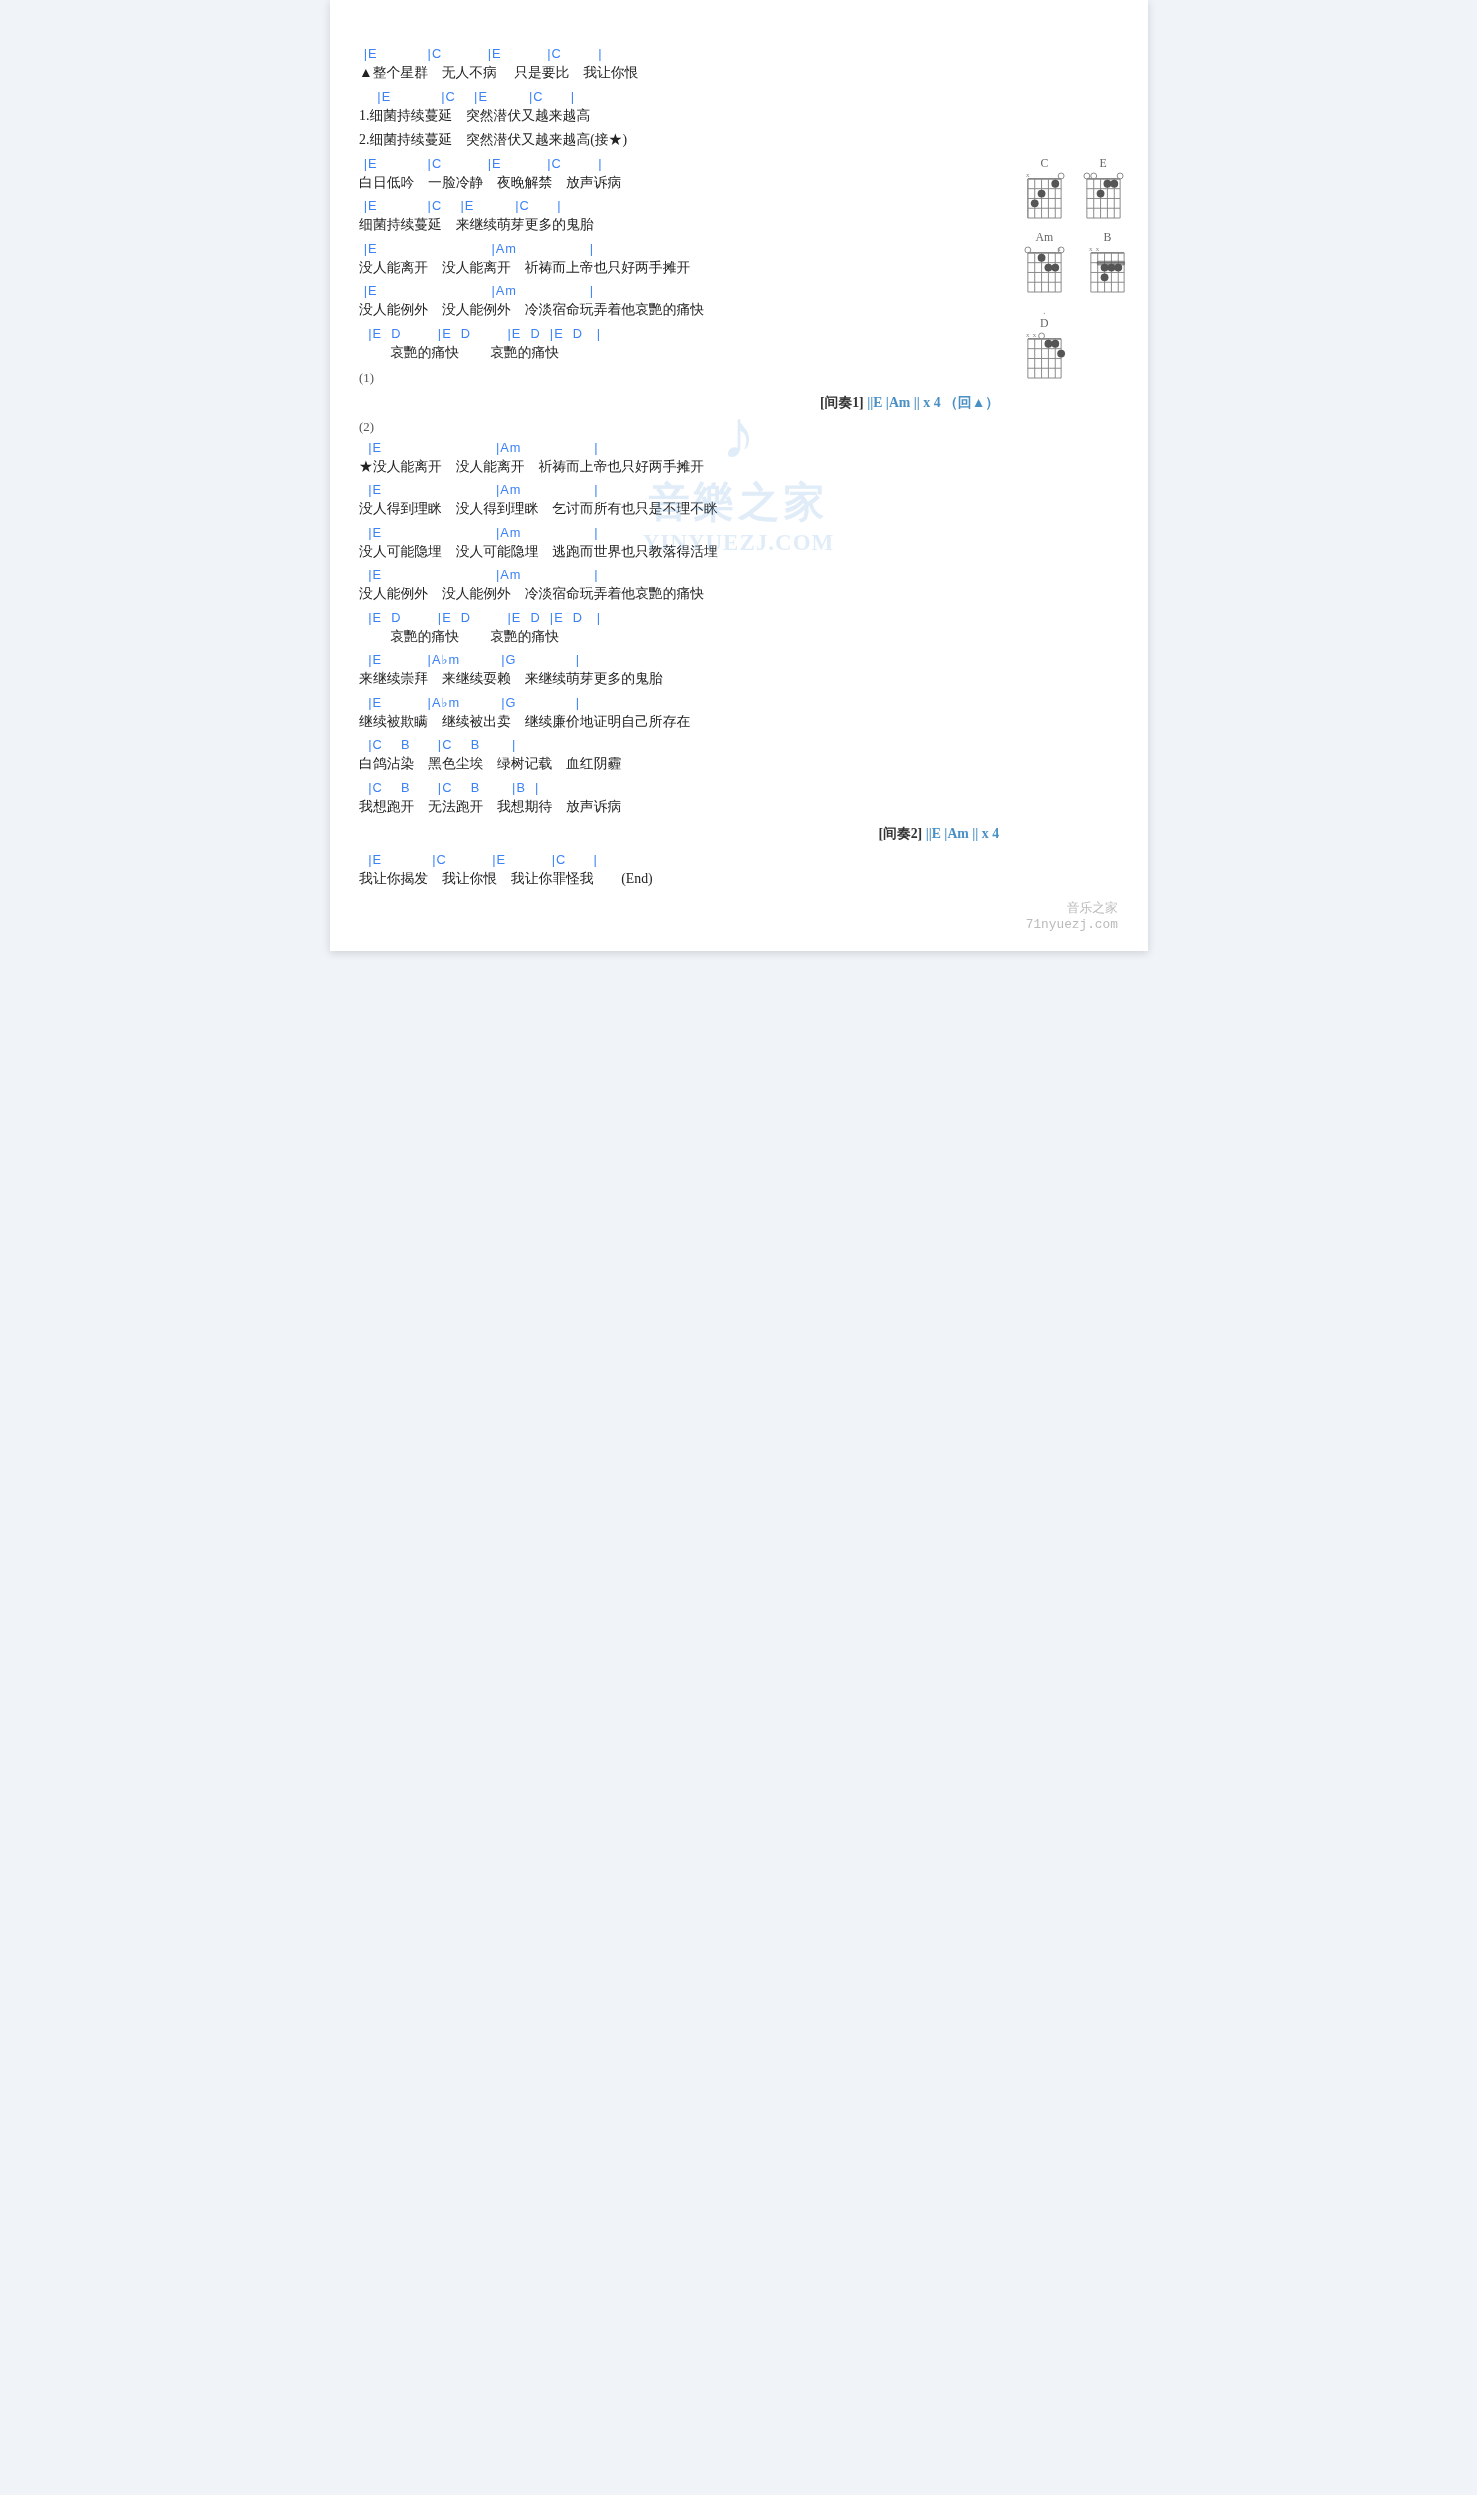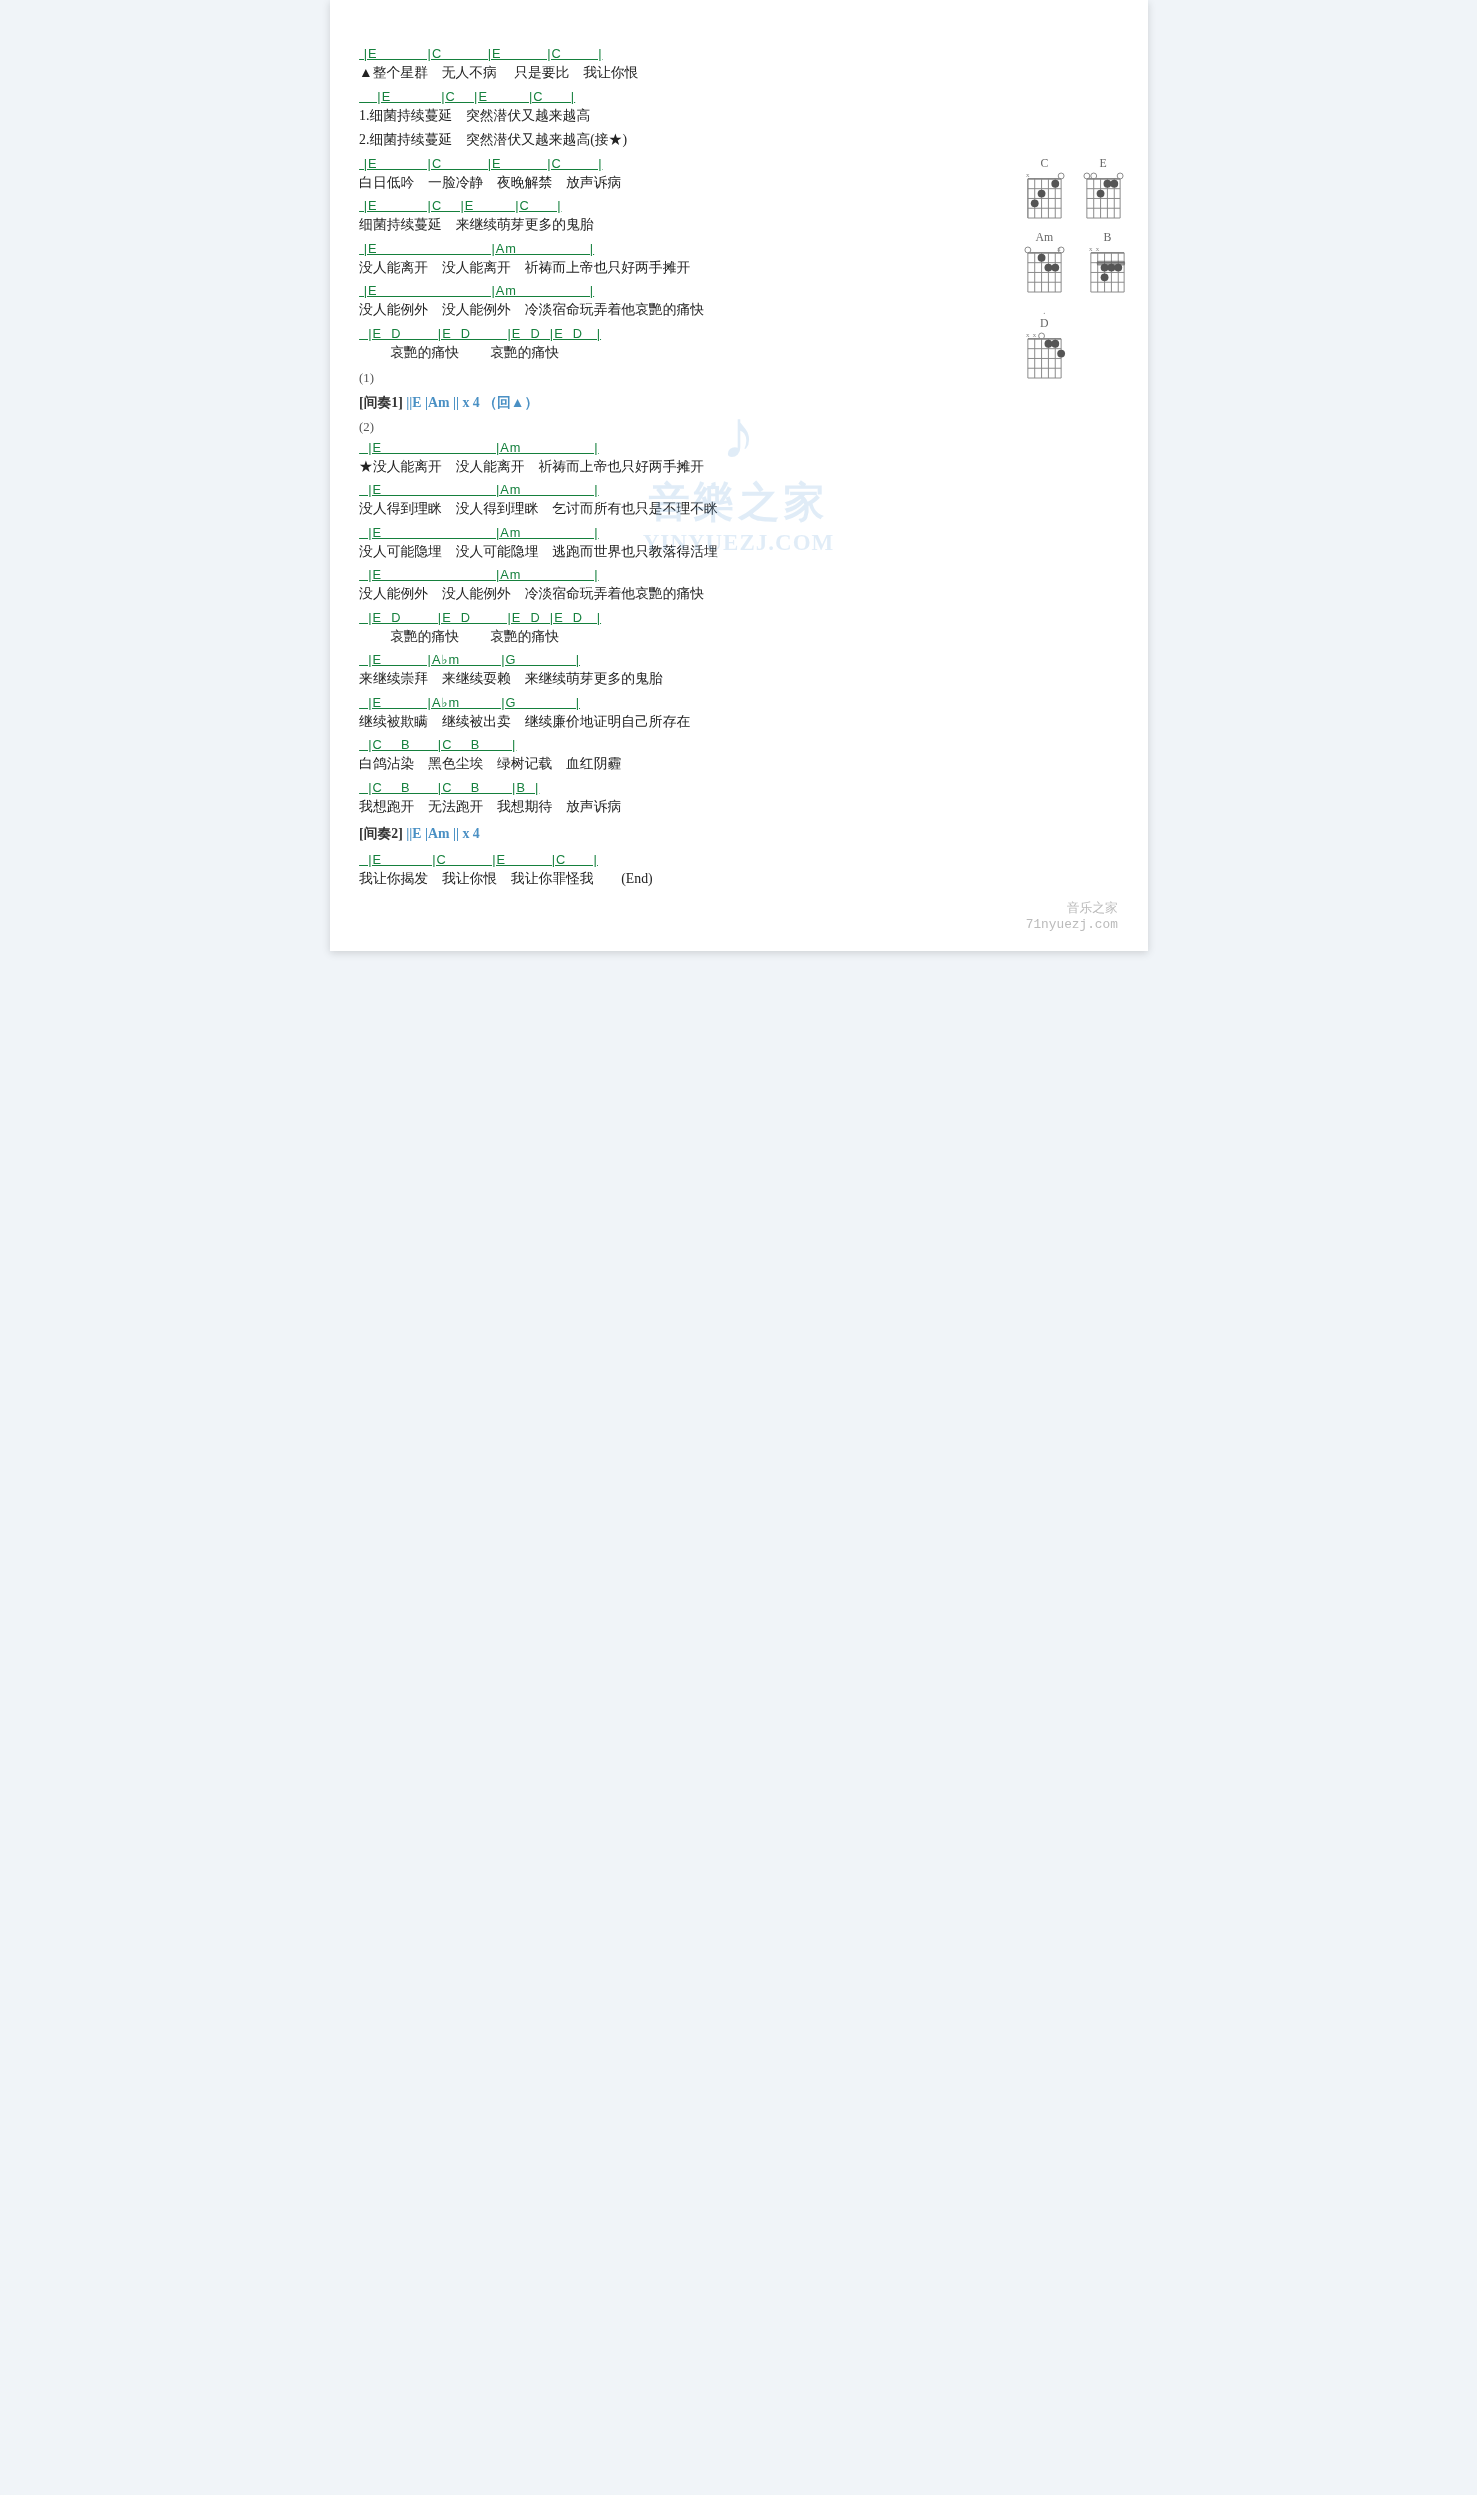--- a/index.html
+++ b/index.html
@@ -69,30 +69,30 @@
       text-align: right;
       line-height: 1.7;
     }
 
     
     .section-label {
       color: #333;
       font-size: 13.8px;
       font-weight: bold;
       margin: 5.9px 0 2px 0;
+      text-align: right;
     }
     .chord-line {
-      color: #15803d;
+      color: #3b82f6;
       font-size: 12.8px;
       font-family: 'Arial', sans-serif;
       letter-spacing: 1px;
       line-height: 1.4;
       margin-bottom: 0;
       white-space: pre;
-      text-decoration: underline;
     }
     .lyric-line {
       color: #222;
       font-size: 13.8px;
       line-height: 1.5;
       margin-bottom: 3.9px;
       white-space: pre;
     }
     .paren-note {
       color: #555;

